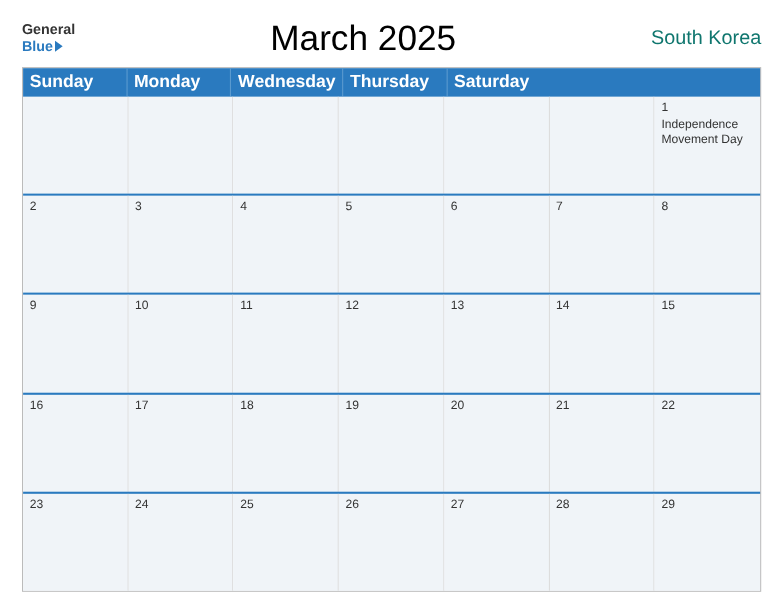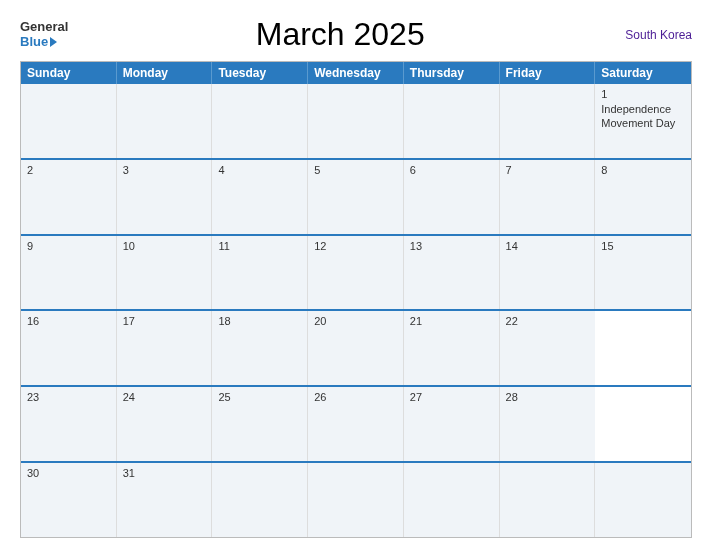--- a/index.html
+++ b/index.html
@@ -52,40 +52,40 @@
       margin-left: 2px;
     }
     .title {
       font-size: 32px;
       font-weight: normal;
       color: #000000;
       text-align: center;
       flex: 1;
     }
     .country {
-      font-size: 12px;
-      color: #4c1d95;
+      font-size: 18px;
+      color: #0f766e;
       text-align: right;
       min-width: 80px;
     }
     
     .calendar {
       flex: 1;
       display: flex;
       flex-direction: column;
       border: 1px solid #bbb;
     }
     .cal-header {
       display: grid;
       grid-template-columns: repeat(7, 1fr);
       background: #2a7abf;
     }
     .cal-header-cell {
       color: #fff;
-      font-size: 12px;
+      font-size: 16px;
       font-weight: bold;
       text-align: left;
       padding: 4px 6px;
       border-right: 1px solid #5a9acf;
     }
     .cal-header-cell:last-child {
       border-right: none;
     }
     .cal-body {
       flex: 1;
@@ -144,24 +144,22 @@
       </div>
     </div>
     <div class="title">March 2025</div>
     <div class="country">South Korea</div>
   </div>
 
   <div class="calendar">
     <div class="cal-header">
     <div class="cal-header-cell">Sunday</div>
         <div class="cal-header-cell">Monday</div>
-        <div class="cal-header-cell">Tuesday</div>
         <div class="cal-header-cell">Wednesday</div>
         <div class="cal-header-cell">Thursday</div>
-        <div class="cal-header-cell">Friday</div>
         <div class="cal-header-cell">Saturday</div>
       </div>
     <div class="cal-body">
     <div class="cal-week">
           <div class="cal-cell empty"></div>
           <div class="cal-cell empty"></div>
           <div class="cal-cell empty"></div>
           <div class="cal-cell empty"></div>
           <div class="cal-cell empty"></div>
           <div class="cal-cell empty"></div>
@@ -221,20 +219,23 @@
           <div class="cal-cell">
             <span class="day-number">16</span>
           </div>
           <div class="cal-cell">
             <span class="day-number">17</span>
           </div>
           <div class="cal-cell">
             <span class="day-number">18</span>
           </div>
           <div class="cal-cell">
+            <span class="day-number">19</span>
+          </div>
+          <div class="cal-cell">
             <span class="day-number">20</span>
           </div>
           <div class="cal-cell">
             <span class="day-number">21</span>
           </div>
           <div class="cal-cell">
             <span class="day-number">22</span>
           </div>
         </div>
         <div class="cal-week">
@@ -249,29 +250,19 @@
           </div>
           <div class="cal-cell">
             <span class="day-number">26</span>
           </div>
           <div class="cal-cell">
             <span class="day-number">27</span>
           </div>
           <div class="cal-cell">
             <span class="day-number">28</span>
           </div>
-        </div>
-        <div class="cal-week">
-          <div class="cal-cell">
-            <span class="day-number">30</span>
-          </div>
-          <div class="cal-cell">
-            <span class="day-number">31</span>
-          </div>
-          <div class="cal-cell empty"></div>
-          <div class="cal-cell empty"></div>
-          <div class="cal-cell empty"></div>
-          <div class="cal-cell empty"></div>
-          <div class="cal-cell empty"></div>
+          <div class="cal-cell">
+            <span class="day-number">29</span>
+          </div>
         </div>
       </div>
   </div>
 </div>
 
 </body></html>

